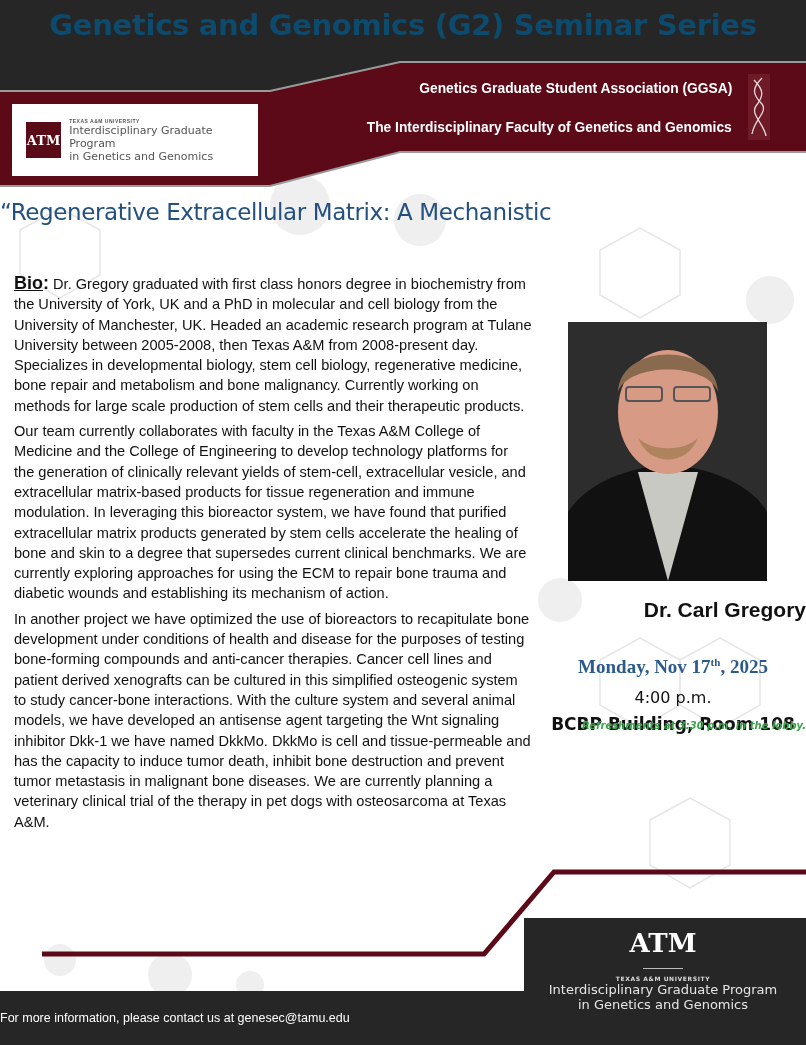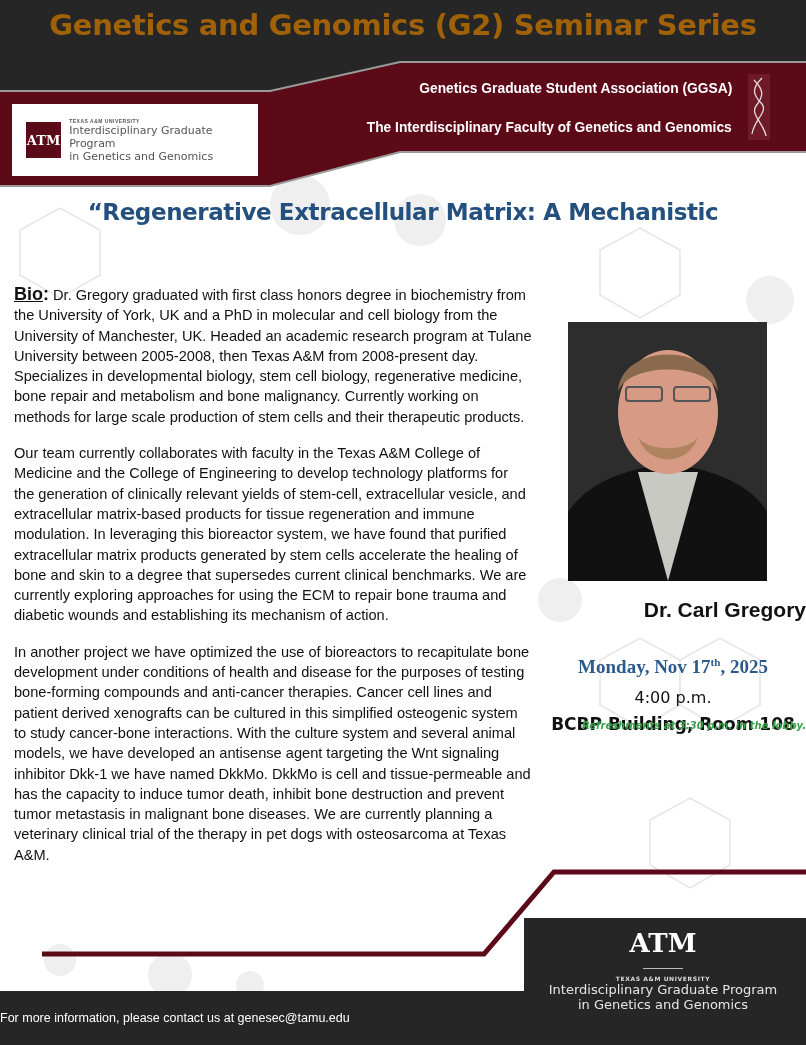--- a/index.html
+++ b/index.html
@@ -8,21 +8,21 @@
     background:#ffffff;
     font-family:"Liberation Sans", sans-serif;
   }
   .bg-molecules { position:absolute; inset:0; z-index:0; pointer-events:none; }
   .top-band {
     position:absolute; left:0; top:0; width:806px; height:100px;
     background:#262626; z-index:1;
   }
   .header-title {
     position:absolute; left:0; top:8px; width:806px; text-align:center;
-    color:#a16207; font-family:"DejaVu Sans", sans-serif; font-weight:bold;
+    color:#0c4a6e; font-family:"DejaVu Sans", sans-serif; font-weight:bold;
     font-size:29px; letter-spacing:-0.3px; z-index:5;
   }
   .banner-svg { position:absolute; left:0; top:55px; z-index:2; }
   .logo-box {
     position:absolute; left:12px; top:104px; width:246px; height:72px;
     background:#ffffff; z-index:4; display:flex; align-items:center;
   }
   .tam-square {
     width:36px; height:36px; background:#5a0b18; margin-left:14px;
     display:flex; align-items:center; justify-content:center;
@@ -34,29 +34,29 @@
   .org-line1, .org-line2 {
     position:absolute; right:74px; color:#ffffff; font-weight:bold;
     font-family:"Liberation Sans", sans-serif; font-size:15px; z-index:5;
     transform:scaleX(0.92); transform-origin:right;
   }
   .org-line1 { top:79px; }
   .org-line2 { top:118px; }
   .dna-icon { position:absolute; left:748px; top:74px; z-index:5; }
 
   .talk-title {
-    position:absolute; left:0; top:194px; width:806px; text-align:center;
-    color:#24507f; font-family:"DejaVu Sans", sans-serif; font-weight:bold;
+    position:absolute; left:0; top:194px; width:806px; text-align:left;
+    color:#24507f; font-family:"DejaVu Sans", sans-serif; font-weight:normal;
     font-size:23px; line-height:36px; letter-spacing:-0.4px; z-index:5;
   }
   .body-text {
     position:absolute; left:14px; top:268px; width:518px; z-index:5;
     font-family:"Liberation Sans", sans-serif; font-size:14.6px; line-height:20.3px; color:#111;
   }
-  .body-text p { margin:16px 0 2px 0; }
+  .body-text p { margin:5px 0 2px 0; }
   .section-label {
     font-weight:bold; text-decoration:underline; font-size:18px;
   }
   .section-colon { font-weight:bold; font-size:18px; }
 
   .photo {
     position:absolute; left:568px; top:322px; width:199px; height:259px;
     background:#2b2b2b; z-index:5; overflow:hidden;
   }
   .speaker-name {

